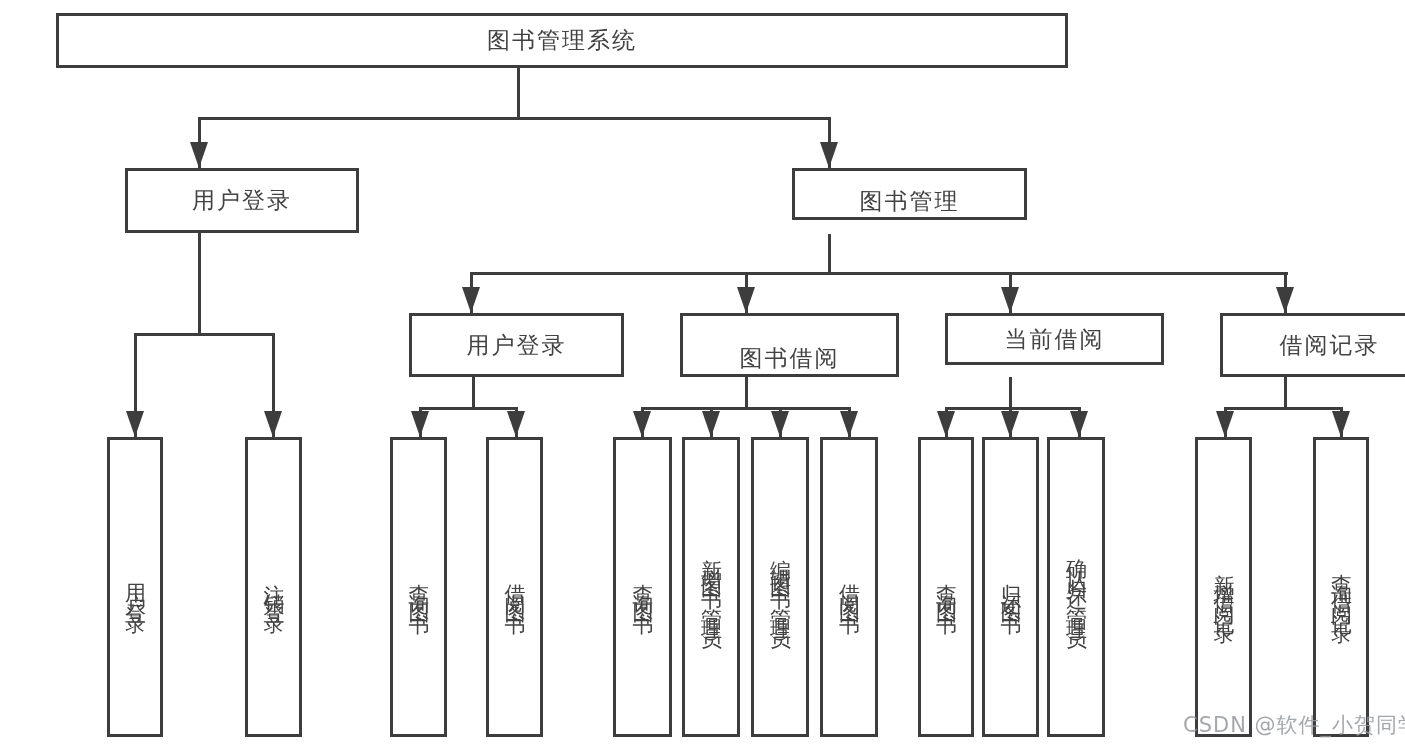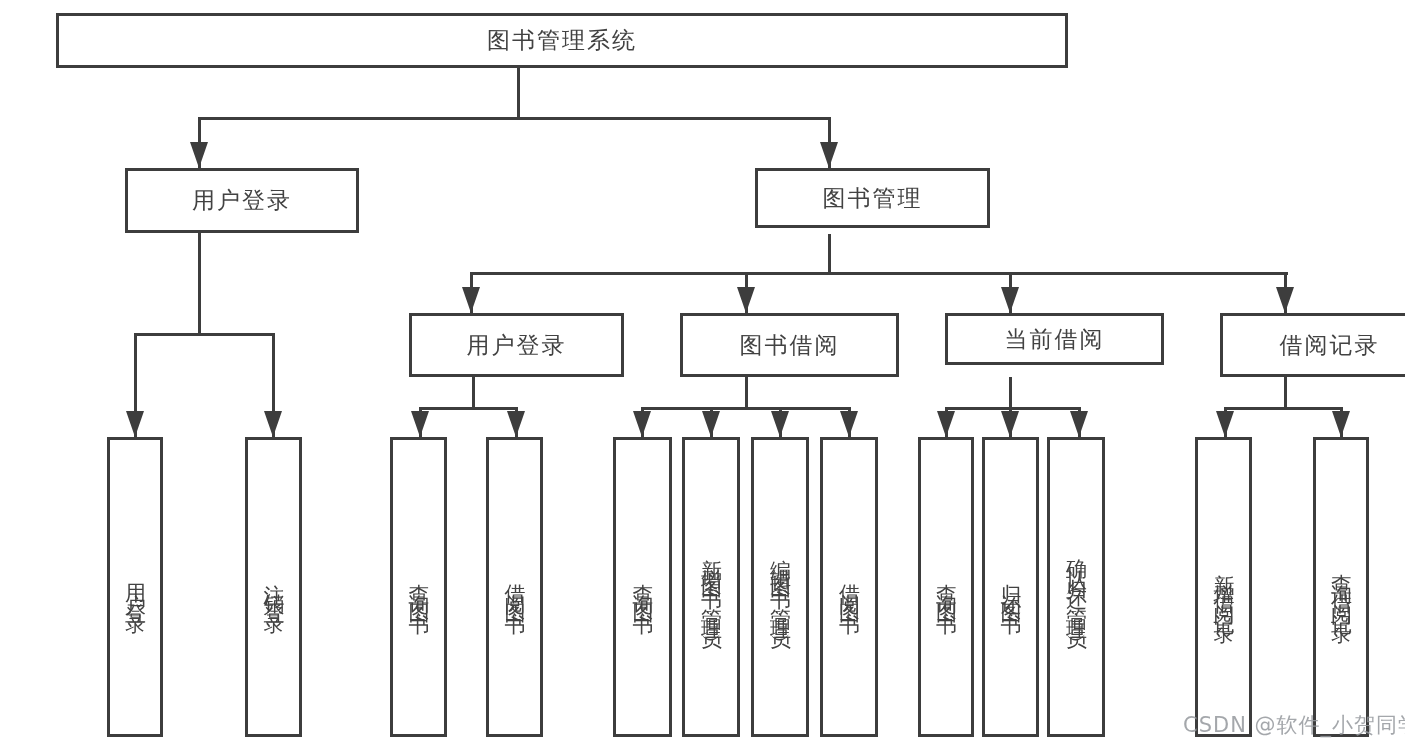--- a/index.html
+++ b/index.html
@@ -66,21 +66,21 @@
   <div class="vline" style="left:517px;top:68px;height:50px;"></div>
   <div class="hline" style="left:198px;top:117px;width:633px;"></div>
   <div class="vline" style="left:198px;top:117px;height:51px;"></div>
   <div class="arrow" style="left:190px;top:142px;"></div>
   <div class="vline" style="left:828px;top:117px;height:51px;"></div>
   <div class="arrow" style="left:820px;top:142px;"></div>
 
   <div class="box" style="left:82px;top:168px;width:234px;height:65px;">
     <span>用户登录</span>
   </div>
-  <div class="box" style="left:712px;top:168px;width:235px;height:60px;">
+  <div class="box" style="left:749px;top:168px;width:235px;height:52px;align-items:flex-end;">
     <span>图书管理</span>
   </div>
 
   <div class="vline" style="left:198px;top:233px;height:103px;"></div>
   <div class="hline" style="left:134px;top:333px;width:141px;"></div>
   <div class="vline" style="left:134px;top:333px;height:104px;"></div>
   <div class="arrow" style="left:126px;top:411px;"></div>
   <div class="vline" style="left:272px;top:333px;height:104px;"></div>
   <div class="arrow" style="left:264px;top:411px;"></div>
 
@@ -91,21 +91,21 @@
   <div class="vline" style="left:745px;top:272px;height:41px;"></div>
   <div class="arrow" style="left:737px;top:287px;"></div>
   <div class="vline" style="left:1009px;top:272px;height:41px;"></div>
   <div class="arrow" style="left:1001px;top:287px;"></div>
   <div class="vline" style="left:1284px;top:272px;height:41px;"></div>
   <div class="arrow" style="left:1276px;top:287px;"></div>
 
   <div class="box" style="left:366px;top:313px;width:215px;height:64px;">
     <span>用户登录</span>
   </div>
-  <div class="box" style="left:637px;top:313px;width:219px;height:64px;">
+  <div class="box" style="left:637px;top:313px;width:219px;height:64px;align-items:flex-end;">
     <span>图书借阅</span>
   </div>
   <div class="box" style="left:902px;top:313px;width:219px;height:52px;">
     <span>当前借阅</span>
   </div>
   <div class="box" style="left:1177px;top:313px;width:219px;height:64px;">
     <span>借阅记录</span>
   </div>
 
   <div class="vline" style="left:472px;top:377px;height:33px;"></div>

